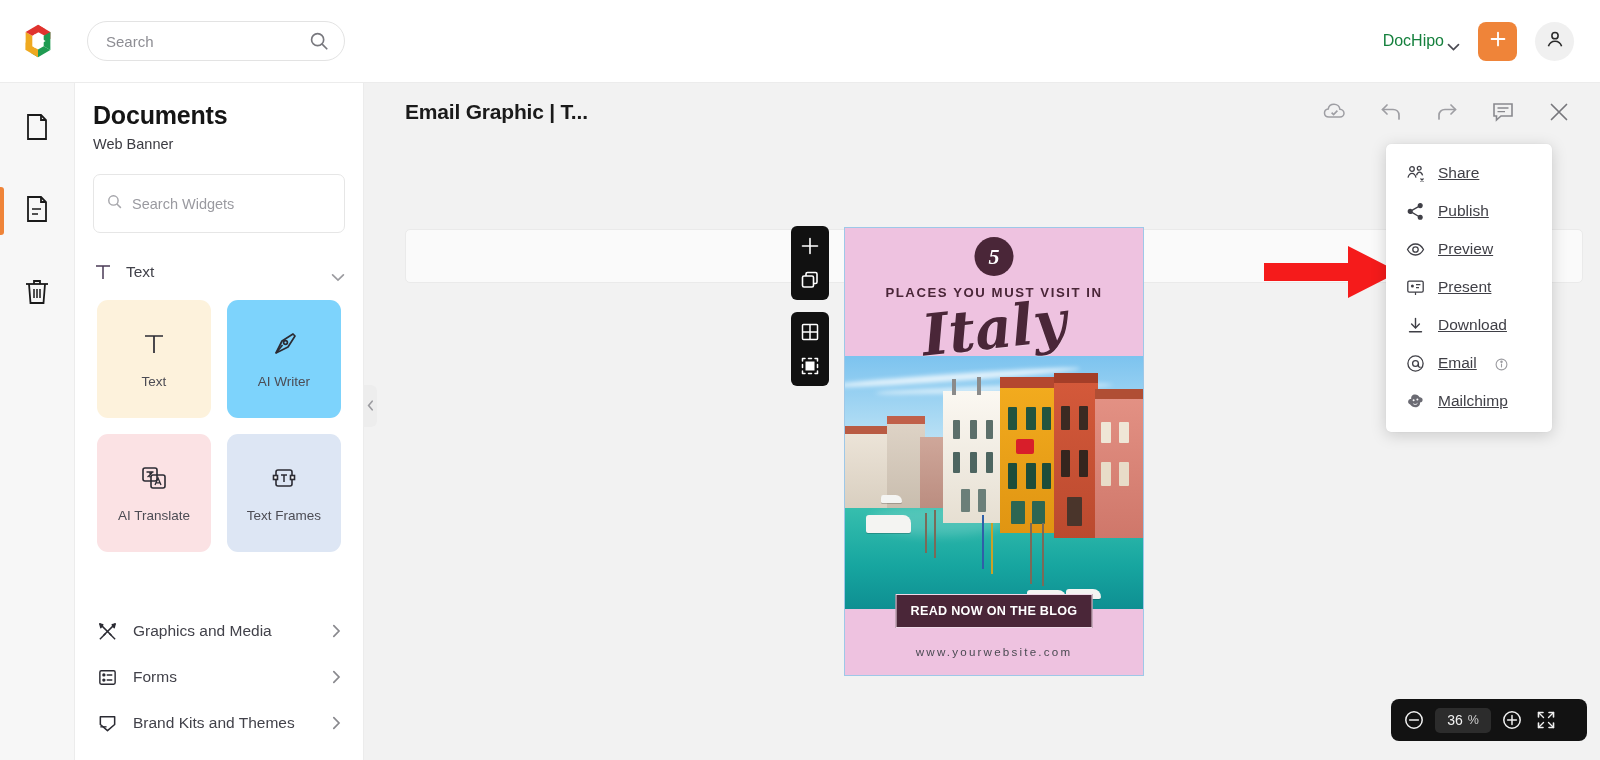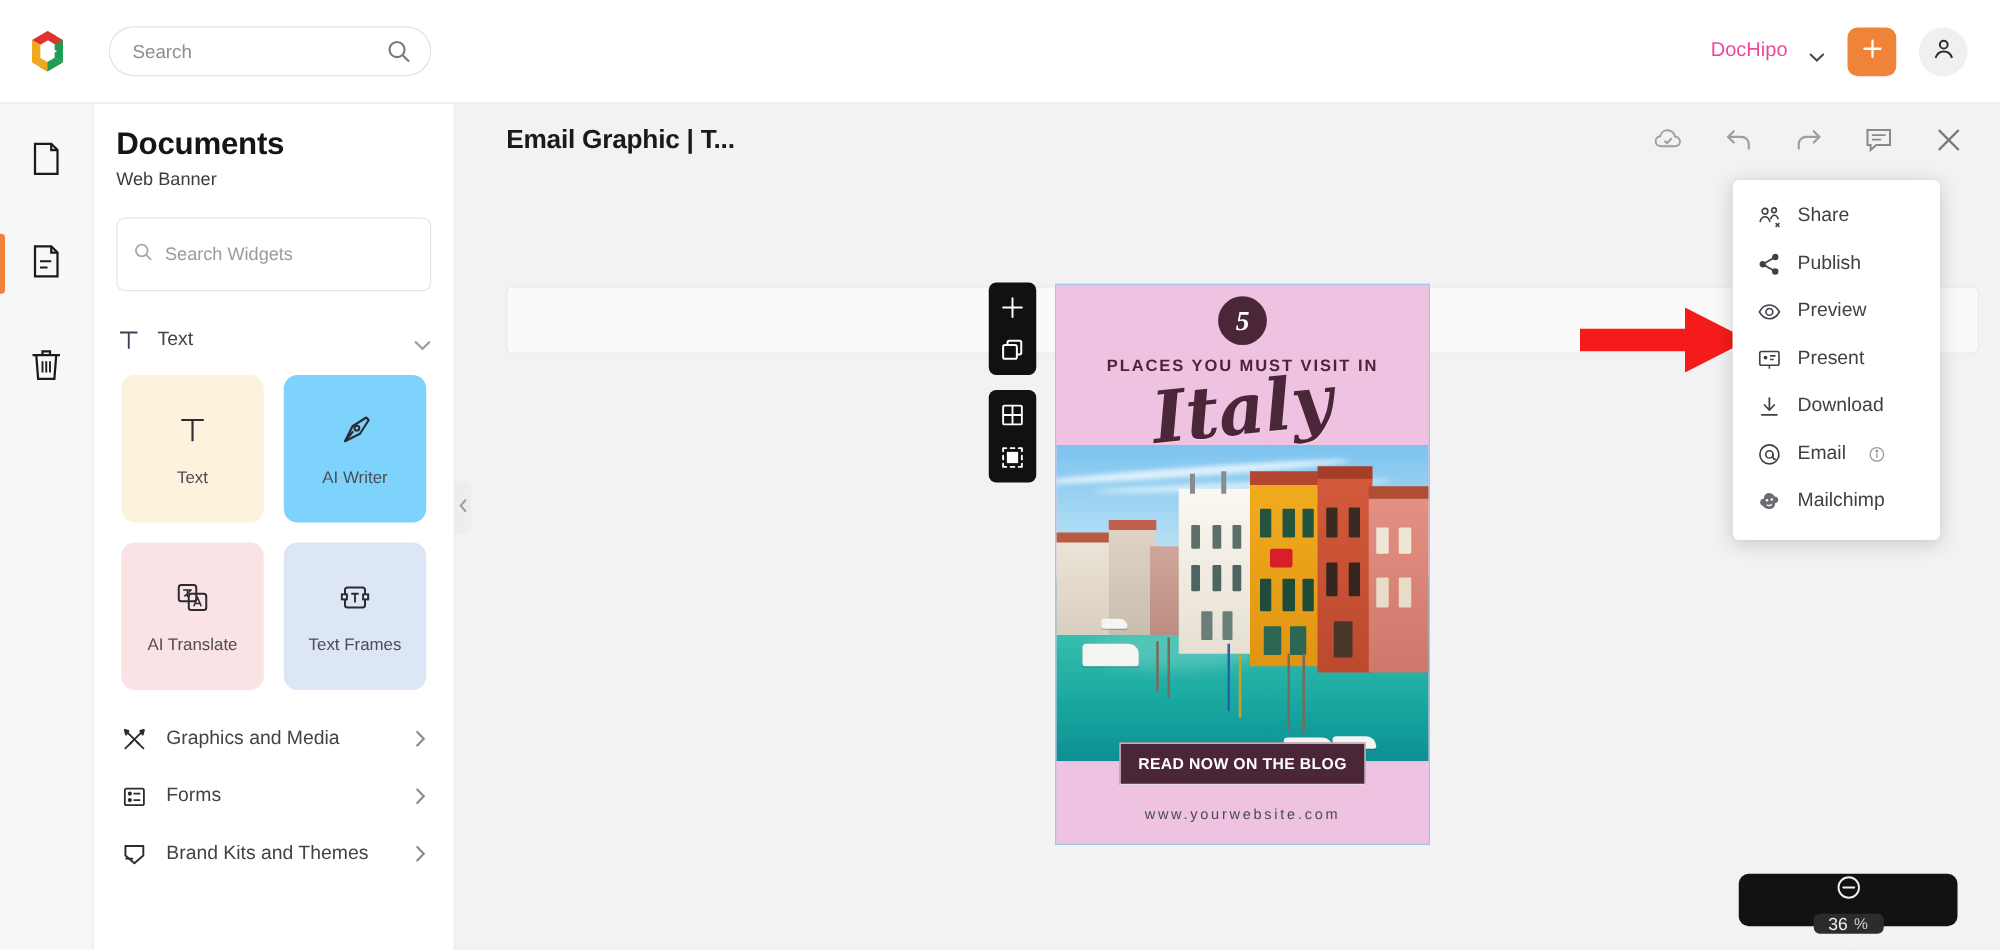--- a/index.html
+++ b/index.html
@@ -31,21 +31,21 @@
   .search-box input {
     flex:1; border:none; outline:none; font-size:15px;
     font-family:"Liberation Sans", sans-serif; color:#555; background:transparent;
   }
   .search-box input::placeholder { color:#8d8d93; }
   .search-ic { width:22px; height:22px; flex:0 0 22px; opacity:.75; }
 
   .topbar-right {
     margin-left:auto; display:flex; align-items:center; gap:18px; padding-right:26px;
   }
-  .brand-sel { display:flex; align-items:center; gap:17px; font-size:16px; color:#ec4899; cursor:pointer; }
+  .brand-sel { display:flex; align-items:center; gap:3px; font-size:16px; color:#15803d; cursor:pointer; }
   .chev-dn { width:13px; height:8px; }
   .plus-btn {
     width:39px; height:39px; border-radius:8px; background:#ef8439;
     display:flex; align-items:center; justify-content:center; cursor:pointer;
   }
   .plus-btn svg { width:22px; height:22px; }
   .avatar-btn {
     width:39px; height:39px; border-radius:50%; background:#f0f0f0;
     display:flex; align-items:center; justify-content:center; cursor:pointer;
   }
@@ -98,21 +98,21 @@
     display:grid; grid-template-columns:1fr 1fr; gap:16px;
     padding:6px 22px 0 22px;
   }
   .wcard {
     height:118px; border-radius:11px; display:flex; flex-direction:column;
     align-items:center; justify-content:center; gap:12px; cursor:pointer;
   }
   .wcard svg { width:30px; height:30px; }
   .wcard span { font-size:13.5px; color:#4c4c54; }
 
-  .cat-list { padding:16px 0 0 0; }
+  .cat-list { padding:16px 0 0 0;margin-top:40px; }
   .cat-row {
     display:flex; align-items:center; gap:15px; height:46px;
     padding:0 22px 0 22px; cursor:pointer;
   }
   .cat-row .ri { width:21px; height:21px; flex:0 0 21px; }
   .cat-row .rl { font-size:15.5px; color:#42424a; flex:1; }
   .cat-row .rc { width:9px; height:14px; opacity:.6; }
 
   .collapse-handle {
     position:absolute; left:363px; top:385px; width:14px; height:42px;
@@ -252,30 +252,30 @@
 
   
   .menu {
     position:absolute; left:1386px; top:144px; width:166px;
     background:#fff; border-radius:5px;
     box-shadow:0 3px 16px rgba(0,0,0,.17), 0 0 1px rgba(0,0,0,.12);
     padding:10px 0 12px 0; z-index:45;
   }
   .menu-item {
     display:flex; align-items:center; gap:13px; height:38px;
-    padding:0 0 0 20px; cursor:pointer; font-size:15.5px; color:#3f3f46;
+    padding:0 0 0 20px; cursor:pointer; font-size:15.5px; color:#3f3f46;text-decoration:underline;
   }
   .menu-item .mi { width:19px; height:19px; flex:0 0 19px; }
   .menu-item .info { width:13px; height:13px; opacity:.6; margin-left:5px; }
 
   
   .zoombar {
-    position:absolute; left:1391px; top:699px; width:175px; height:42px;
+    position:absolute; left:1391px; top:699px; width:196px; height:42px;
     background:#121212; border-radius:8px;
-    display:flex; align-items:center; gap:10px; padding:0 12px; z-index:35;flex-direction:column;
+    display:flex; align-items:center; gap:10px; padding:0 12px; z-index:35;
   }
   .zb-btn { width:22px; height:22px; cursor:pointer; flex:0 0 22px; }
   .zb-val {
     background:#2c2c2c; border-radius:5px; height:25px; min-width:56px;
     display:flex; align-items:center; justify-content:center; gap:5px;
     color:#f2f2f2; font-size:14px; cursor:pointer;
   }
   .zb-val .pct { color:#cfcfcf; font-size:12.5px; }
   .zb-fs { width:22px; height:22px; cursor:pointer; margin-left:2px; flex:0 0 22px; }
 </style>

